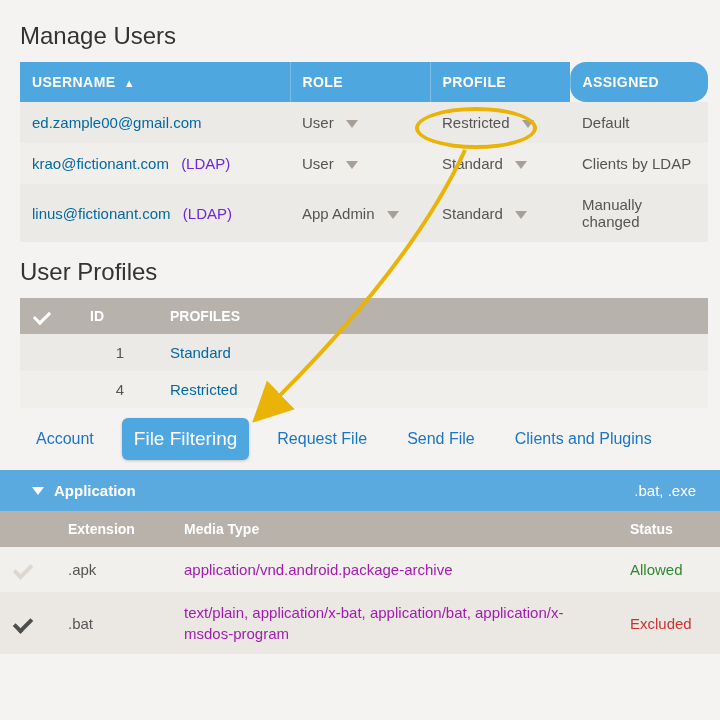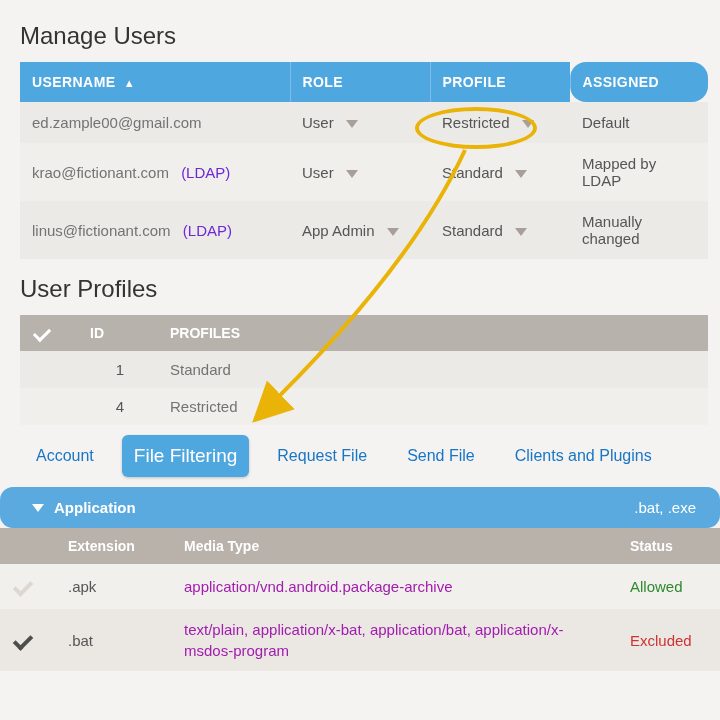--- a/index.html
+++ b/index.html
@@ -21,21 +21,21 @@
     background: #4fa7e0; color: #fff; font-weight: 700;
     text-align: left; padding: 12px 12px; font-size: 14px;
     border-right: 1px solid rgba(255,255,255,0.25);
     letter-spacing: 0.03em;
   }
   .mu-head th:last-child { border-right: none; }
   .sort-caret { margin-left: 4px; font-size: 11px; }
   .mu-table tbody tr { background: #eceae7; }
   .mu-table tbody tr:nth-child(even) { background: #f1efec; }
   .mu-table tbody td { padding: 12px 12px; color: #555; font-size: 15px; vertical-align: middle; }
-  .link { color: #737373; text-decoration: none; }
+  .link { color: #0369a1; text-decoration: none; }
   .ldap-tag { color: #6d28d9; margin-left: 8px; margin-top: 32px; }
   .role-cell, .profile-cell { position: relative; }
   .dd-caret {
     width: 0; height: 0; display: inline-block; margin-left: 8px;
     border-left: 6px solid transparent; border-right: 6px solid transparent;
     border-top: 8px solid #a79f98; vertical-align: middle;
   }
   
   .col-username { width: 270px; }
   .col-role { width: 140px; }
@@ -59,21 +59,21 @@
 
   
   .tabs { display: flex; gap: 16px; align-items: center; margin: 10px 0 10px 0; padding-left: 4px; }
   .tab { color: #1976c5; padding: 10px 12px; font-size: 16px; cursor: pointer; border-radius: 6px; }
   .tab.active { background: #4fa7e0; color: #fff; font-size: 19px; font-weight: 400; box-shadow: 0 1px 3px rgba(0,0,0,0.2); }
 
   
   .app-bar {
     background: #5aa9df; color: #fff; padding: 12px 16px;
     display: flex; align-items: center; justify-content: space-between;
-    margin: 0 -12px 0 -20px; padding-left: 32px; padding-right: 24px; border-radius: 13px;
+    margin: 0 -12px 0 -20px; padding-left: 32px; padding-right: 24px;
   }
   .app-bar-left { display: flex; align-items: center; gap: 10px; font-weight: 600; }
   .chev {
     width: 0; height: 0; border-left: 6px solid transparent; border-right: 6px solid transparent;
     border-top: 8px solid #fff; display: inline-block;
   }
 
   
   .ff-header { display: flex; background: #b8b2ab; color: #fff; font-weight: 700; font-size: 14px; margin: 0 -12px 0 -20px; }
   .ff-h-check { width: 58px; padding: 10px 12px; }
@@ -151,21 +151,21 @@
             <span>User</span>
             <span class="dd-caret"></span>
           </span>
         </td>
         <td class="profile-cell">
           <span>
             <span>Standard</span>
             <span class="dd-caret"></span>
           </span>
         </td>
-        <td>Mapped by LDAP</td>
+        <td>Clients by LDAP</td>
       </tr>
       <tr>
         <td>
           <a class="link">linus@fictionant.com</a>
           <span class="ldap-tag">(LDAP)</span>
         </td>
         <td class="role-cell">
           <span>
             <span>App Admin</span>
             <span class="dd-caret"></span>

